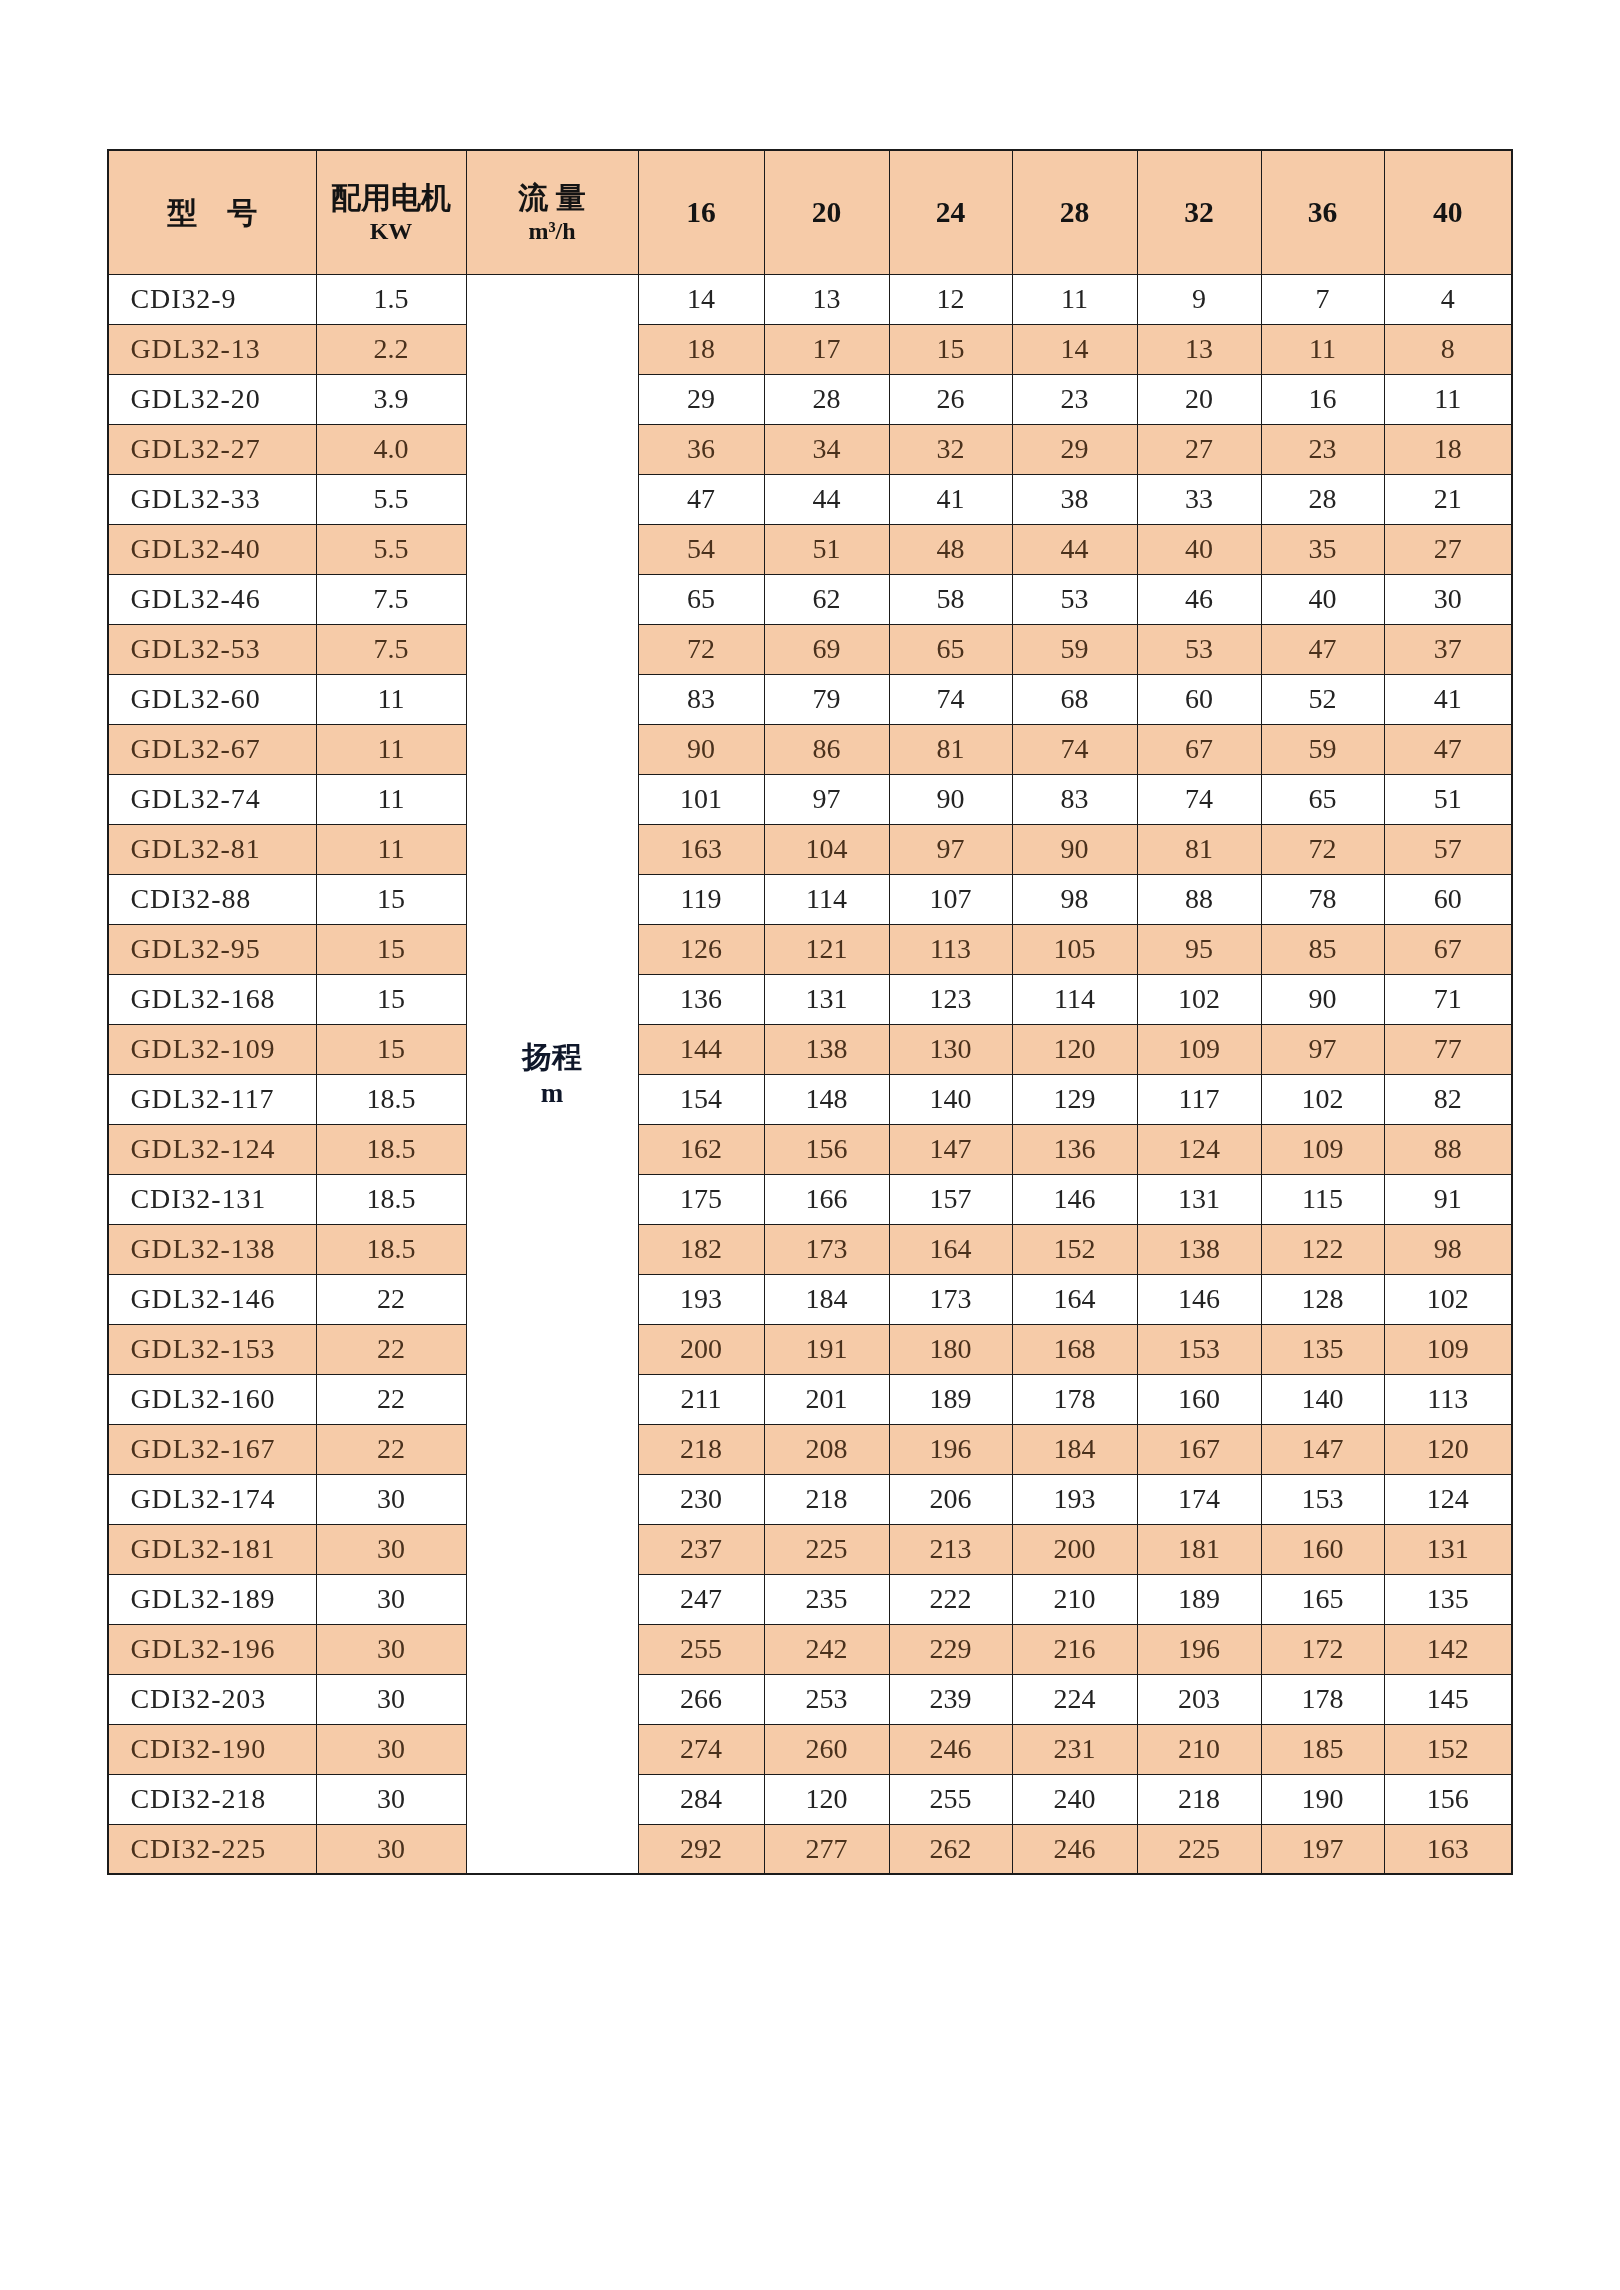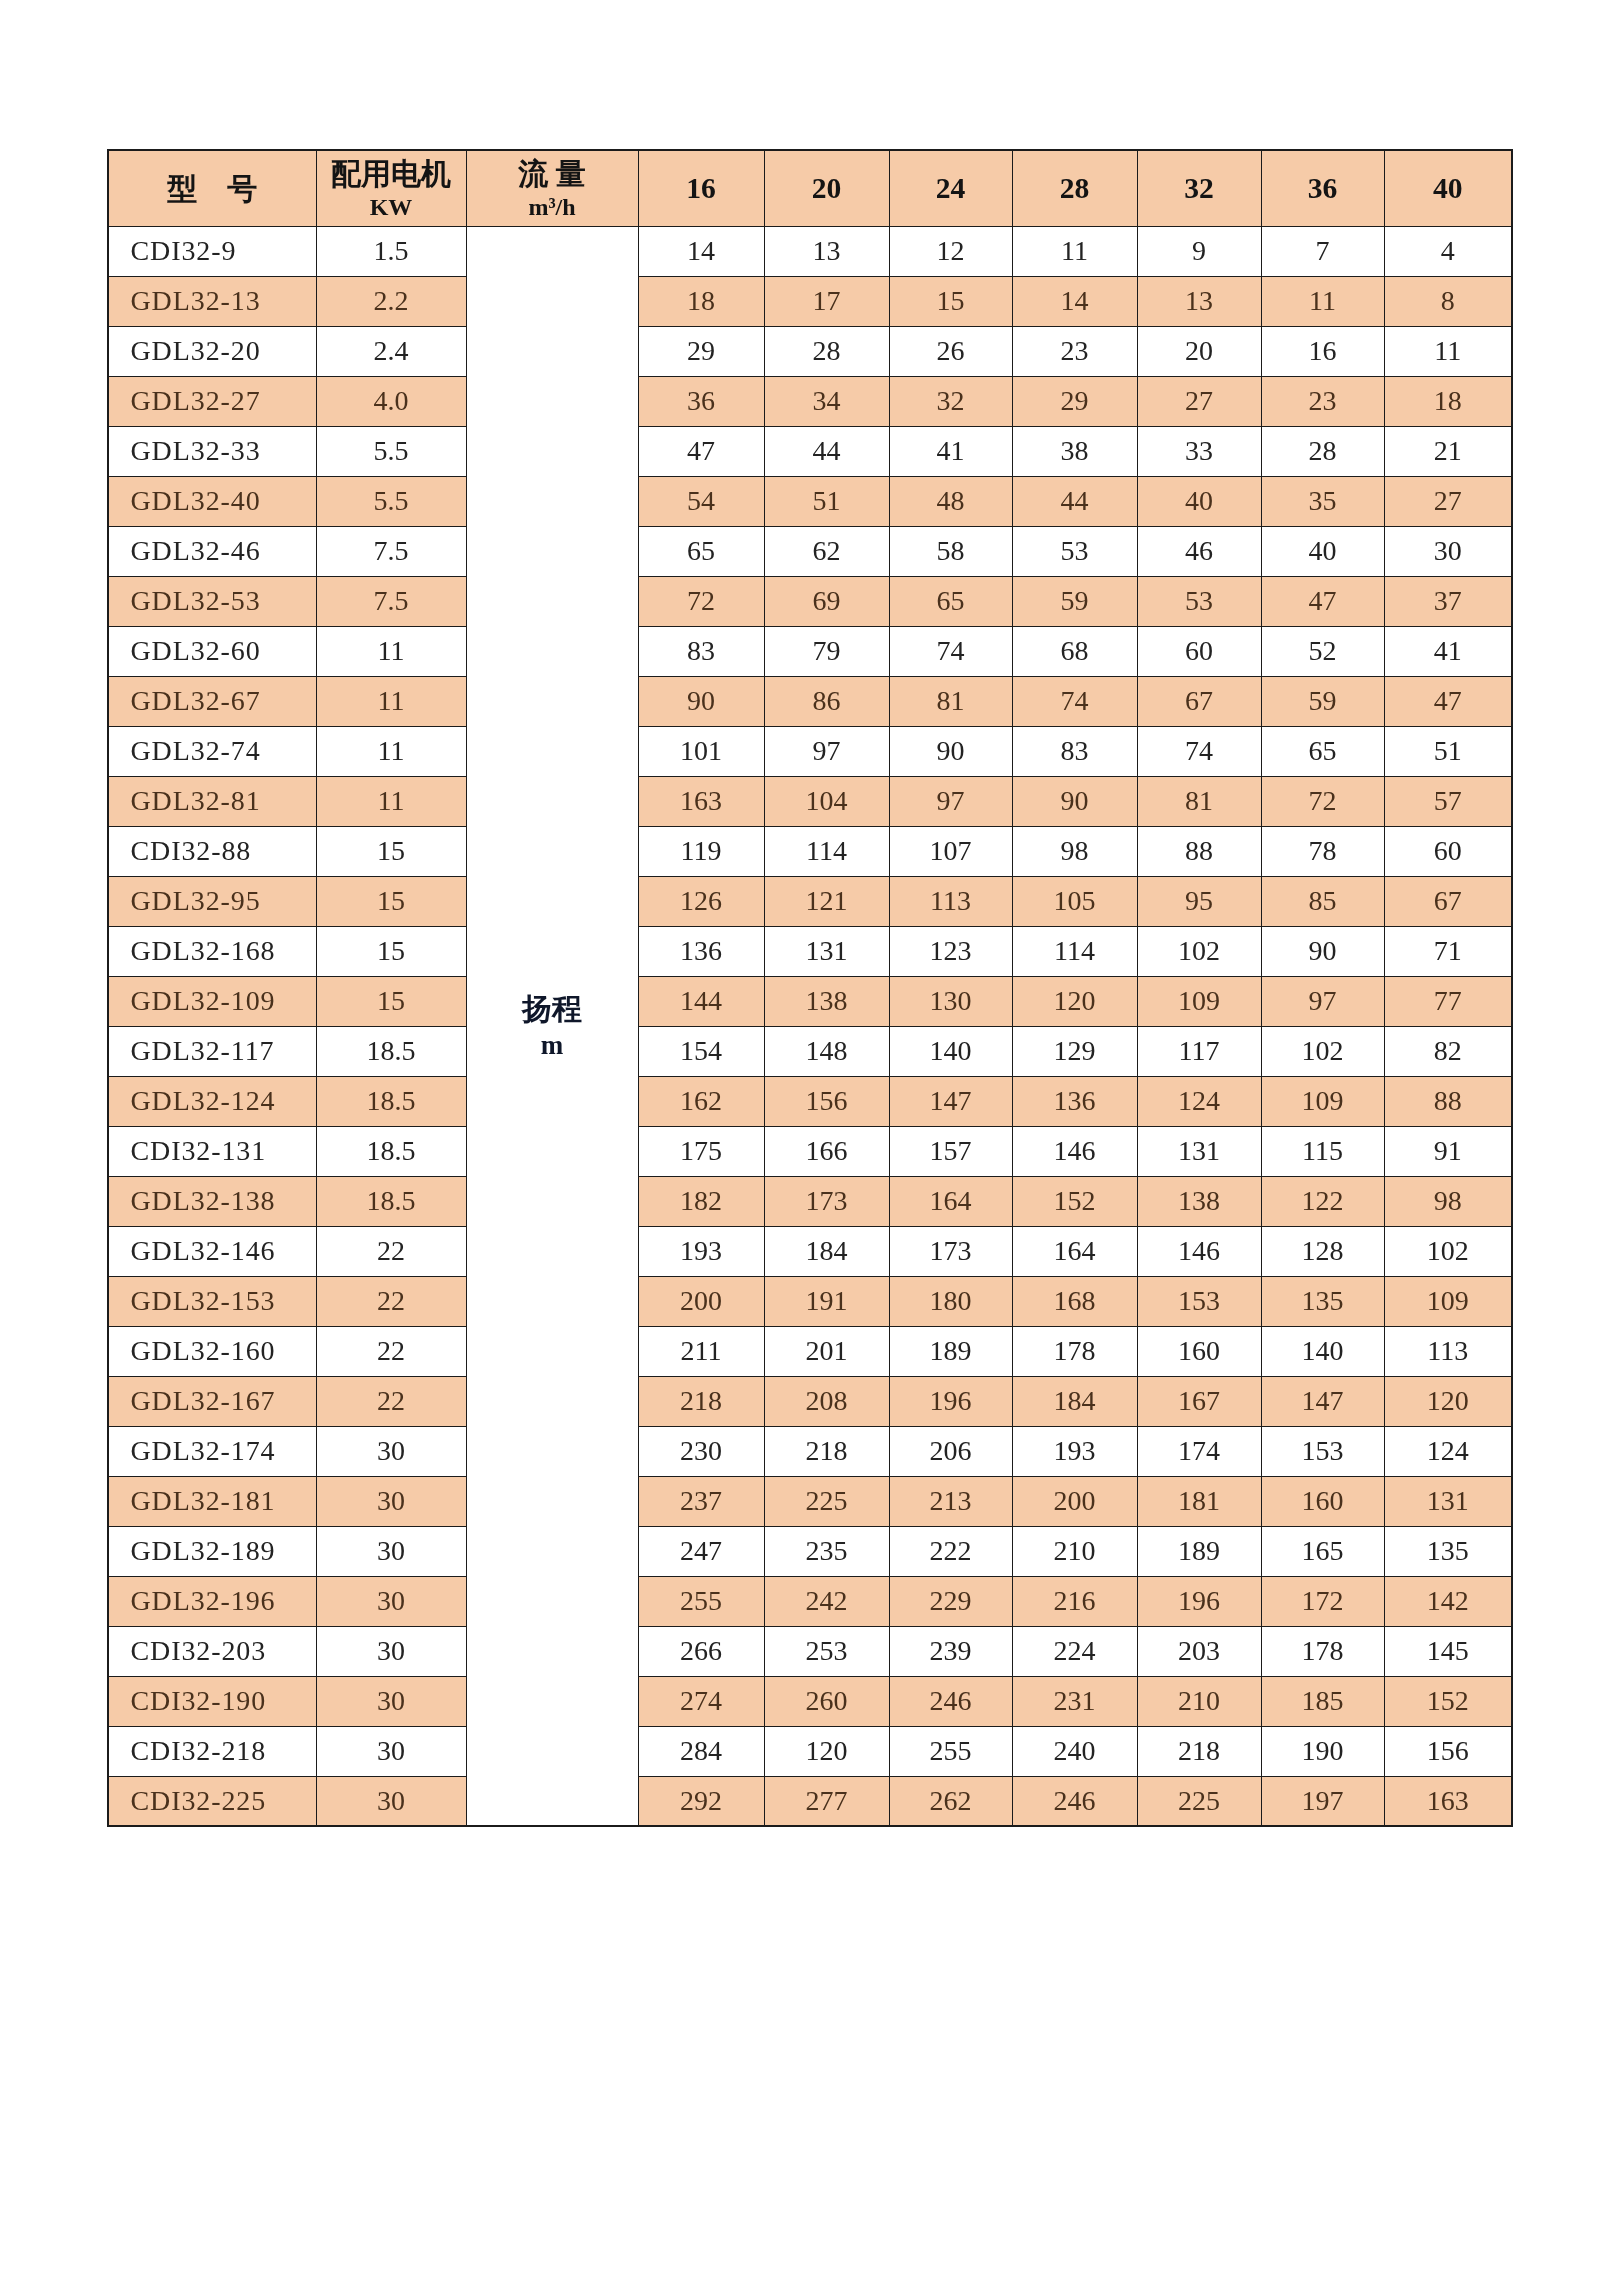--- a/index.html
+++ b/index.html
@@ -14,21 +14,21 @@
     position:absolute;left:107px;top:149px;
     border-collapse:collapse;table-layout:fixed;
     border:2.7px solid #1b1b1b;
   }
   .spec-table th,.spec-table td{
     border:1.8px solid #1b1b1b;
     padding:0;margin:0;
     text-align:center;vertical-align:middle;
     overflow:hidden;
   }
-  thead tr{height:76px;}
+  thead tr{height:124px;}
   thead th{
     background:#f6cba8;
     color:#141414;
     font-weight:bold;
     font-size:30px;
     line-height:1.25;
   }
   thead th .sub{font-size:24px;font-weight:bold;}
   thead th.flow-col{font-size:29.6px;}
   tbody tr{height:50px;}
@@ -114,21 +114,21 @@
           <td>18</td>
           <td>17</td>
           <td>15</td>
           <td>14</td>
           <td>13</td>
           <td>11</td>
           <td>8</td>
         </tr>
         <tr>
           <td class="model">GDL32-20</td>
-          <td>2.4</td>
+          <td>3.9</td>
           <td>29</td>
           <td>28</td>
           <td>26</td>
           <td>23</td>
           <td>20</td>
           <td>16</td>
           <td>11</td>
         </tr>
         <tr class="alt">
           <td class="model">GDL32-27</td>

